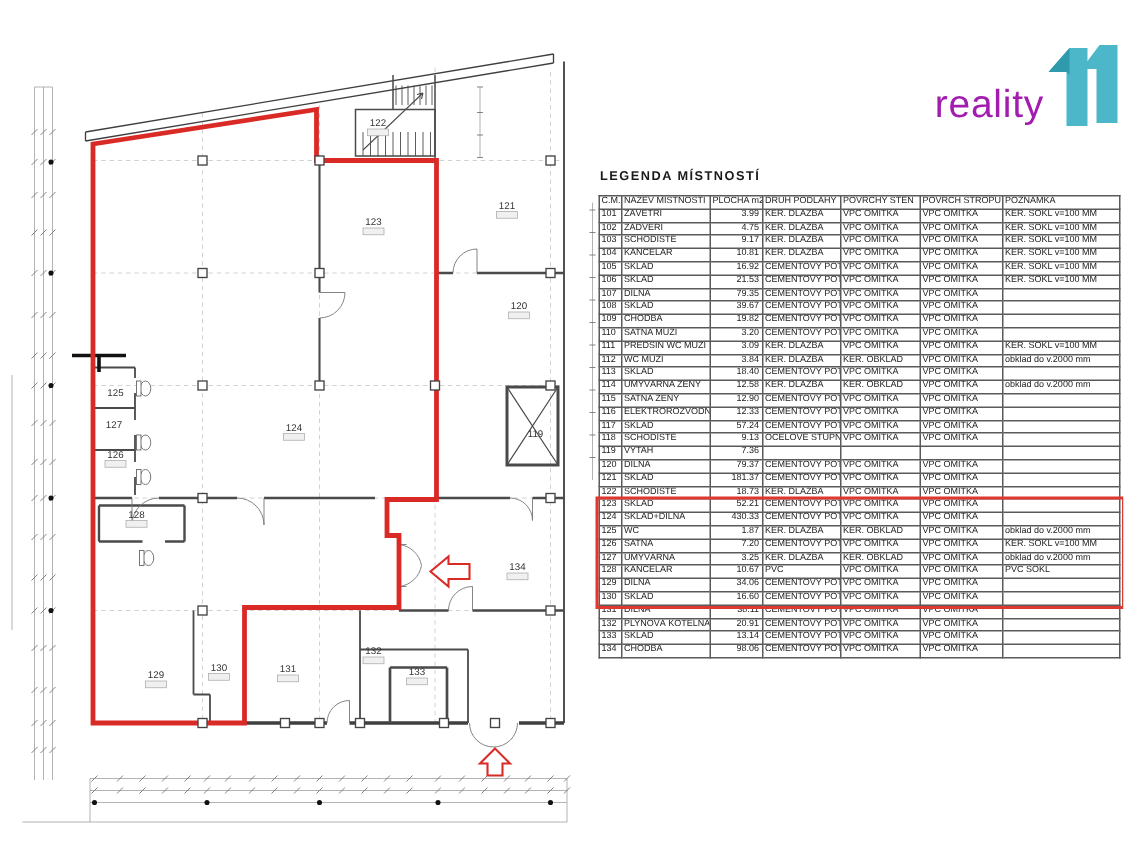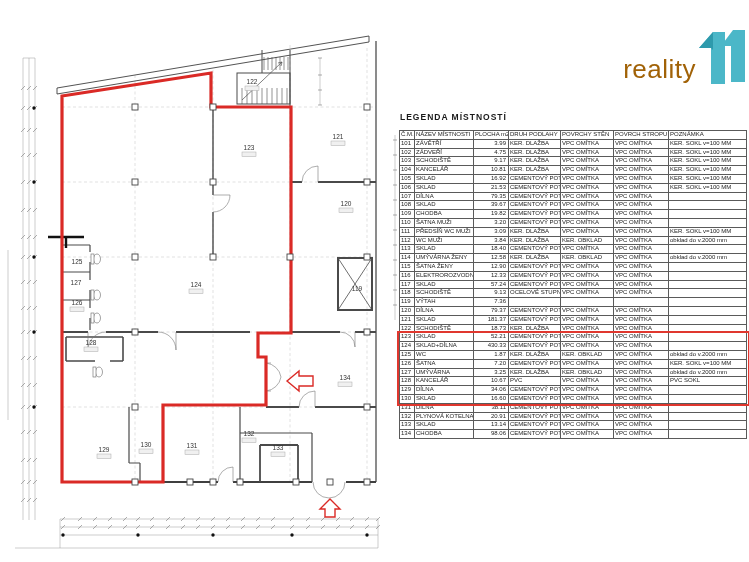--- a/index.html
+++ b/index.html
@@ -627,20 +627,20 @@
               <td>VPC OMÍTKA</td>
               <td></td>
             </tr>
           </tbody>
         </table>
       <div class="hl-overlay" id="hl-overlay" style="border-color: rgb(224, 55, 46); left: -2px; width: 349px; top: 201px; height: 71px;"></div>
     </div>
   </div>
 
   <div class="logo">
-    <span class="logo-text" style="color: #a16207;">reality</span>
+    <span class="logo-text" style="color: #a21caf;">reality</span>
     <svg class="logo-mark" width="48" height="58" viewBox="0 0 48 58">
       <polygon points="0,20 14,4 26,4 26,56 12,56 12,20" fill="#4bb7c8"></polygon>
       <polygon points="0,20 14,4 14,22 12,20" fill="#2e9aac"></polygon>
       <polygon points="22,18 34,2 46,2 46,54 32,54 32,18" fill="#4bb7c8"></polygon>
     </svg>
   </div>
 </div>
 
 </body></html>

